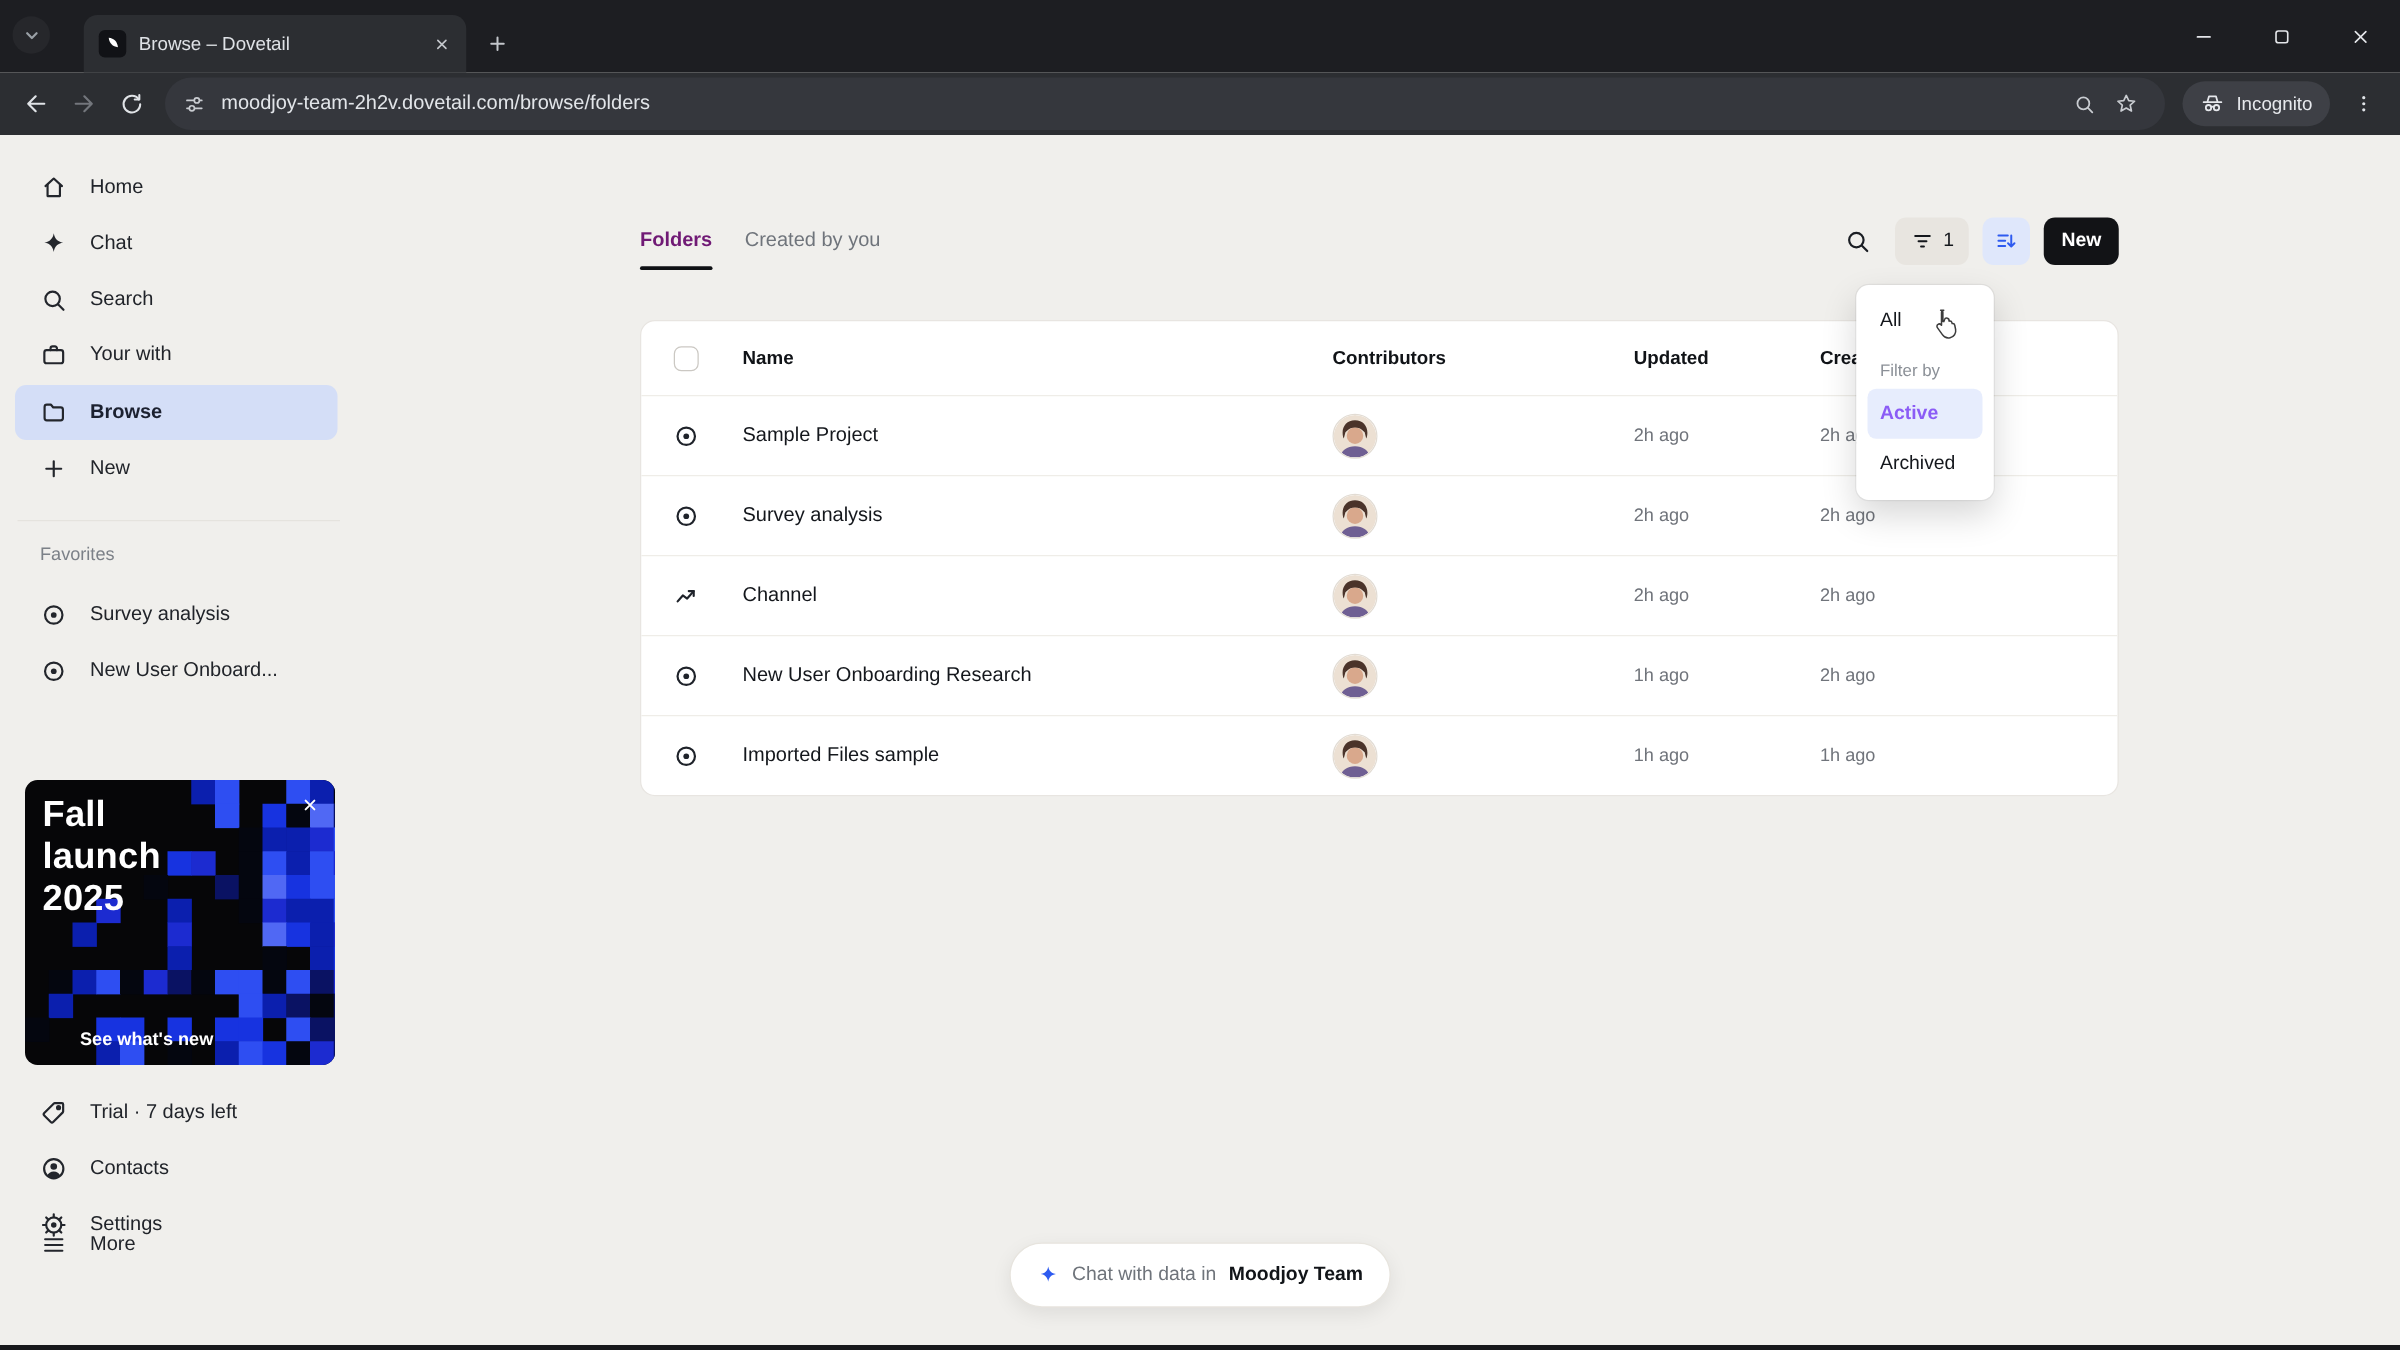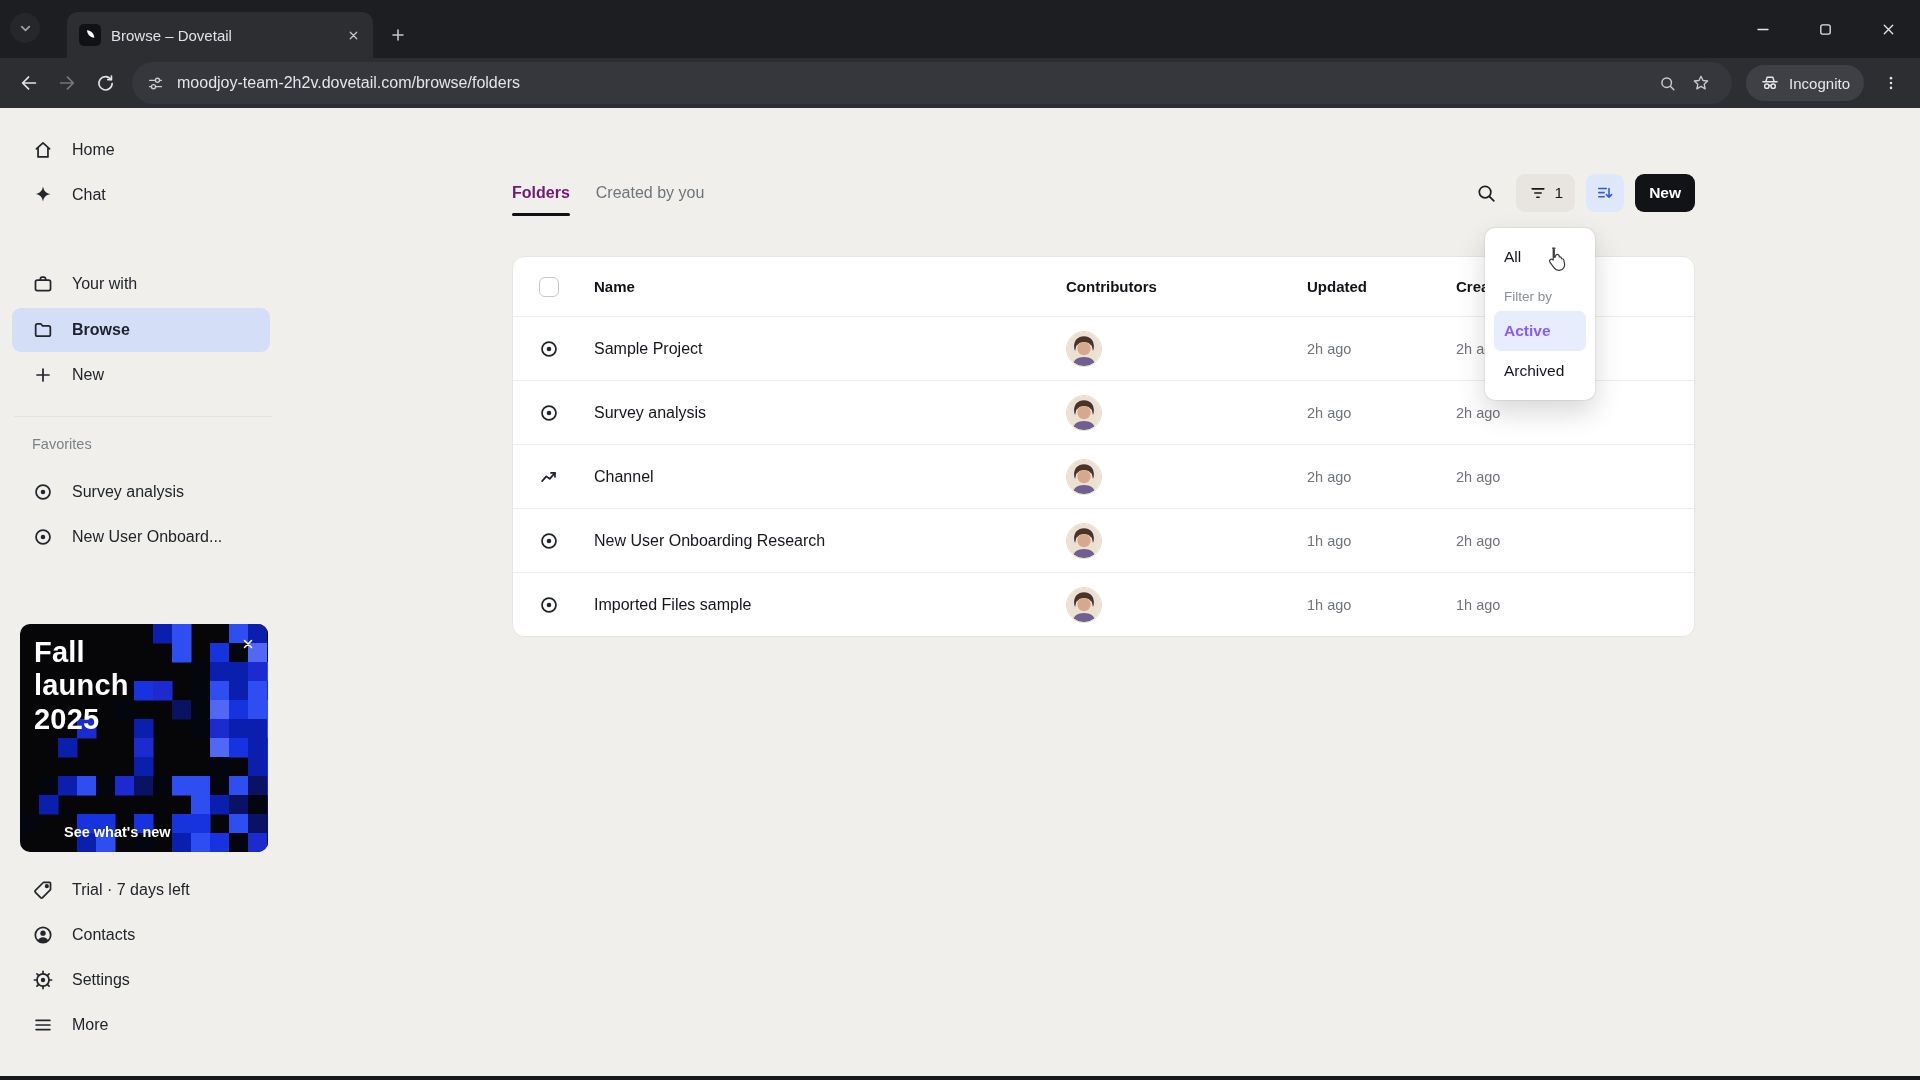--- a/index.html
+++ b/index.html
@@ -232,20 +232,27 @@
           <path d="M4.8 10.8L12 4.2l7.2 6.6"></path>
           <path d="M6.6 9.6v9.9h10.8V9.6"></path>
         </svg>
       <span>Home</span>
     </div>
     <div class="sn-item" style="top:65px">
       <svg class="f sic" viewBox="0 0 24 24">
           <path d="M12 2.8c.9 4.9 3.4 7.4 8.2 8.2-4.9.9-7.4 3.4-8.2 8.2-.9-4.9-3.4-7.4-8.2-8.2 4.9-.9 7.4-3.4 8.2-8.2z"></path>
         </svg>
       <span>Chat</span>
+    </div>
+    <div class="sn-item" style="top:110px">
+      <svg class="s sic" viewBox="0 0 24 24">
+          <circle cx="11" cy="11" r="6.3"></circle>
+          <path d="M15.9 15.9L20.5 20.5"></path>
+        </svg>
+      <span>Search</span>
     </div>
     <div class="sn-item" style="top:154px">
       <svg class="s sic" viewBox="0 0 24 24">
           <rect x="3.8" y="7.8" width="16.4" height="11.4" rx="2"></rect>
           <path d="M9.2 7.8V6.3a1.8 1.8 0 0 1 1.8-1.8h2a1.8 1.8 0 0 1 1.8 1.8v1.5"></path>
         </svg>
       <span>Your with</span>
     </div>
     <div class="sn-item active" style="top:200px">
       <svg class="s sic" viewBox="0 0 24 24">
@@ -387,21 +394,21 @@
       <span>Contacts</span>
     </div>
     <div class="sn-item" style="top:850px">
       <svg class="s sic" viewBox="0 0 24 24">
           <circle cx="12" cy="12" r="6.6"></circle>
           <circle cx="12" cy="12" r="2.4" fill="currentColor" stroke="none"></circle>
           <path d="M12 2.6v2.6M12 18.8v2.6M21.4 12h-2.6M5.2 12H2.6M18.6 5.4l-1.9 1.9M7.3 16.7l-1.9 1.9M18.6 18.6l-1.9-1.9M7.3 7.3L5.4 5.4"></path>
         </svg>
       <span>Settings</span>
     </div>
-    <div class="sn-item" style="top:895px">
+    <div class="sn-item" style="top:866px">
       <svg class="s sic" viewBox="0 0 24 24">
           <path d="M4.5 7h15M4.5 12h15M4.5 17h15"></path>
         </svg>
       <span>More</span>
     </div>
   </aside>
 
   <main class="content">
     <div class="topbar">
       <div class="tabs">
@@ -528,15 +535,22 @@
     <div class="dd-item">All</div>
     <div class="dd-caption">Filter by</div>
     <div class="dd-item selected">Active</div>
     <div class="dd-item">Archived</div>
   </div>
 
   <svg class="cursor" width="26" height="28" viewBox="0 0 26 28">
     <path d="M9.5 2.2c1 0 1.8.8 1.8 1.8v7.2l.8.1.5-1.5c.3-1 1.3-1.5 2.3-1.2 1 .3 1.5 1.3 1.3 2.3l.2 0c1-.2 2 .4 2.2 1.4l.1.5c1-.2 1.9.4 2.1 1.4l.7 3.4c.6 3-1.4 6-4.4 6.6-2.4.5-4.9-.5-6.2-2.5l-4-5.6c-.6-.8-.4-2 .5-2.6.7-.5 1.7-.4 2.3.2l.5.5V4c0-1 .8-1.8 1.8-1.8z" fill="#fdfdfd" stroke="#3c3c3c" stroke-width="1.2" stroke-linejoin="round"></path>
   </svg>
 
+  <div class="chat-pill">
+    <svg class="f" width="18" height="18" viewBox="0 0 24 24" style="color:#2e5bf0">
+      <path d="M12 2.8c.9 4.9 3.4 7.4 8.2 8.2-4.9.9-7.4 3.4-8.2 8.2-.9-4.9-3.4-7.4-8.2-8.2 4.9-.9 7.4-3.4 8.2-8.2z"></path>
+    </svg>
+    <span class="chat-prefix">Chat with data in</span>
+    <span class="chat-team">Moodjoy Team</span>
+  </div>
 </div>
 
 <div class="bottom-edge"></div>
 
 </body></html>

